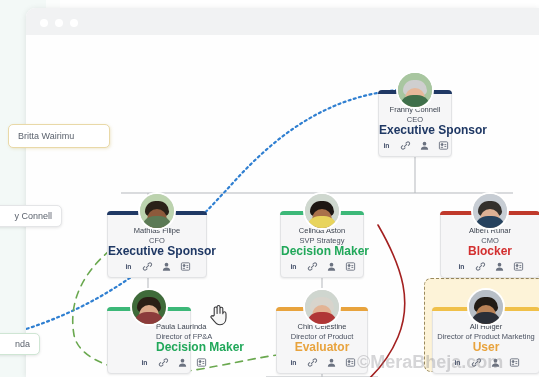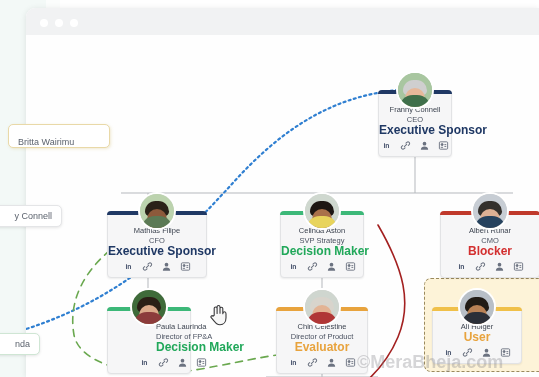--- a/index.html
+++ b/index.html
@@ -378,29 +378,30 @@
           <span class="ico">
               <svg width="11" height="11" viewBox="0 0 24 24" fill="none" stroke="#6b7280" stroke-width="2">
                 <rect x="3" y="4" width="18" height="16" rx="2"></rect>
                 <circle cx="9" cy="10" r="2.2" fill="#6b7280"></circle>
                 <path d="M14 10h4M14 14h4M6 16h5"></path>
               </svg>
             </span>
         </div>
       </div>
 
-      <div class="card" style="left:406px; top:272px; width:90px;">
+      <div class="card" style="left:406px; top:272px; width:108px;">
         <div class="topbar" style="background:#f0c049;"></div>
         <div class="avatar">
           <div class="sky" style="background:#b8bfc7;"></div>
           <div class="hair" style="background:#211b15;"></div>
           <div class="face" style="background:#b98256;"></div>
           <div class="body" style="background:#2b2f38;"></div>
         </div>
         <div class="nm">Ali Holger</div>
+        <div class="ttl">Director of Product Marketing</div>
         <div class="role" style="color:#e8a33d;">User</div>
         <div class="icons">
           <span class="ico">
               <svg width="11" height="11" viewBox="0 0 24 24">
                 <text x="12" y="17" font-size="15" font-weight="bold" text-anchor="middle" fill="#44506a" font-family="Liberation Sans, sans-serif">in</text>
               </svg>
             </span>
           <span class="ico">
               <svg width="11" height="11" viewBox="0 0 24 24" fill="none" stroke="#6b7280" stroke-width="2.2" stroke-linecap="round">
                 <path d="M9.5 14.5l5-5"></path>
@@ -420,21 +421,21 @@
                 <circle cx="9" cy="10" r="2.2" fill="#6b7280"></circle>
                 <path d="M14 10h4M14 14h4M6 16h5"></path>
               </svg>
             </span>
         </div>
       </div>
 
     </div>
   </div>
 
-  <div class="pill amber" style="left:8px; top:124px; width:102px; height:24px;align-items:flex-end;">
+  <div class="pill amber" style="left:8px; top:124px; width:102px; height:24px;">
     <span>Britta Wairimu</span>
   </div>
 
   <div class="pill" style="left:-38px; top:205px; width:100px; height:22px;">
     <span style="margin-left:auto;">y Connell</span>
   </div>
 
   <div class="pill green" style="left:-48px; top:333px; width:88px; height:22px;">
     <span style="margin-left:auto;">nda</span>
   </div>

